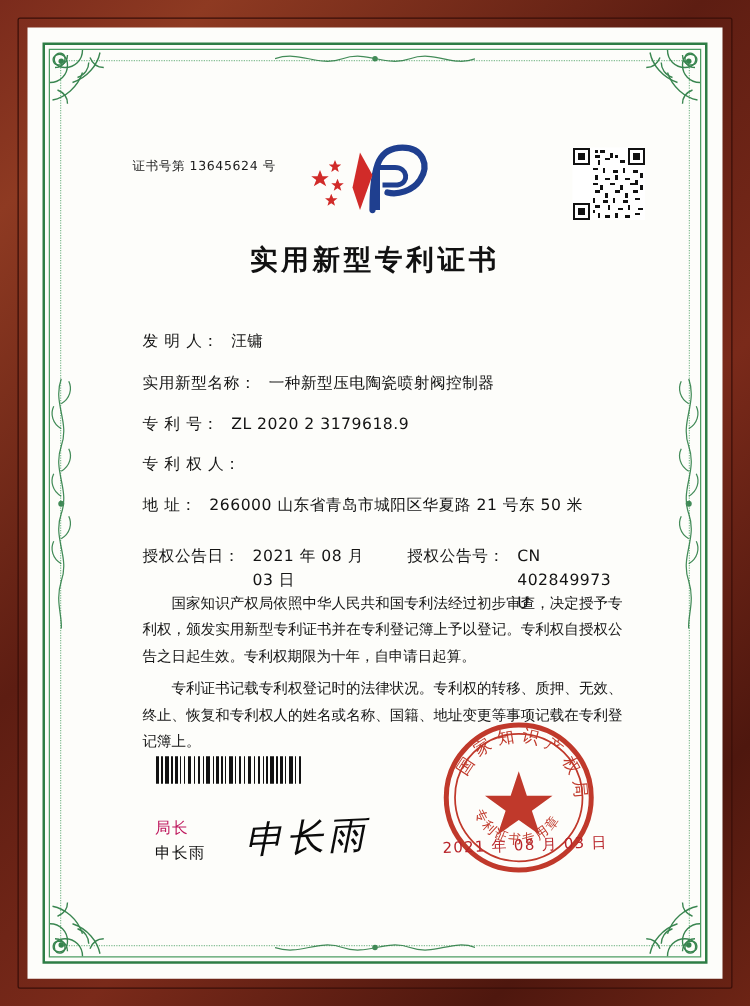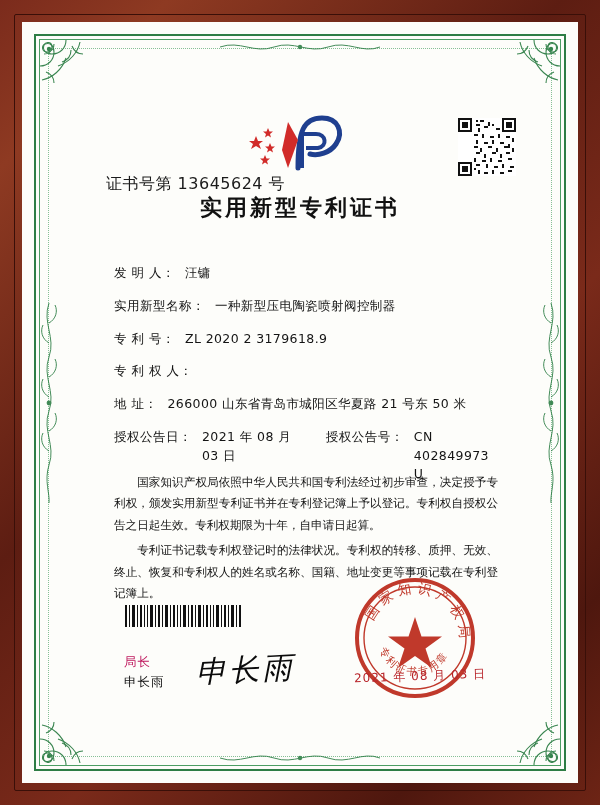--- a/index.html
+++ b/index.html
@@ -87,25 +87,24 @@
 
   
   .content {
     position: absolute;
     left: 44px; top: 46px; right: 44px; bottom: 40px;
   }
 
   .cert-no {
     position: absolute;
     left: 40px; top: 58px;
-    font-size: 16px;
+    font-size: 10px;
     color: #1b1b1b;
     letter-spacing: .5px;
     font-family: "DejaVu Sans", "Liberation Sans", sans-serif;
-    margin-top: 48px;
   }
 
   
   .qr {
     position: absolute;
     right: 18px; top: 50px;
     width: 58px; height: 58px;
     background: #fff;
   }
   .qr svg { display:block; }
@@ -420,21 +419,21 @@
         <div class="row">
           <span class="lbl">专 利 权 人：</span>
         </div>
         <div class="row">
           <span class="lbl">地 址：</span>
           <span class="val">266000 山东省青岛市城阳区华夏路 21 号东 50 米</span>
         </div>
         <div class="row">
           <span class="lbl">授权公告日：</span>
           <span class="val">2021 年 08 月 03 日</span>
-          <span class="lbl" style="margin-left:26px;">授权公告号：</span>
+          <span class="lbl" style="margin-left:26px;margin-top:8px;">授权公告号：</span>
           <span class="val">CN 402849973 U</span>
         </div>
       </div>
 
       <div class="paras">
         <p>国家知识产权局依照中华人民共和国专利法经过初步审查，决定授予专利权，颁发实用新型专利证书并在专利登记簿上予以登记。专利权自授权公告之日起生效。专利权期限为十年，自申请日起算。</p>
         <p>专利证书记载专利权登记时的法律状况。专利权的转移、质押、无效、终止、恢复和专利权人的姓名或名称、国籍、地址变更等事项记载在专利登记簿上。</p>
       </div>
 
       <div class="barcode">

